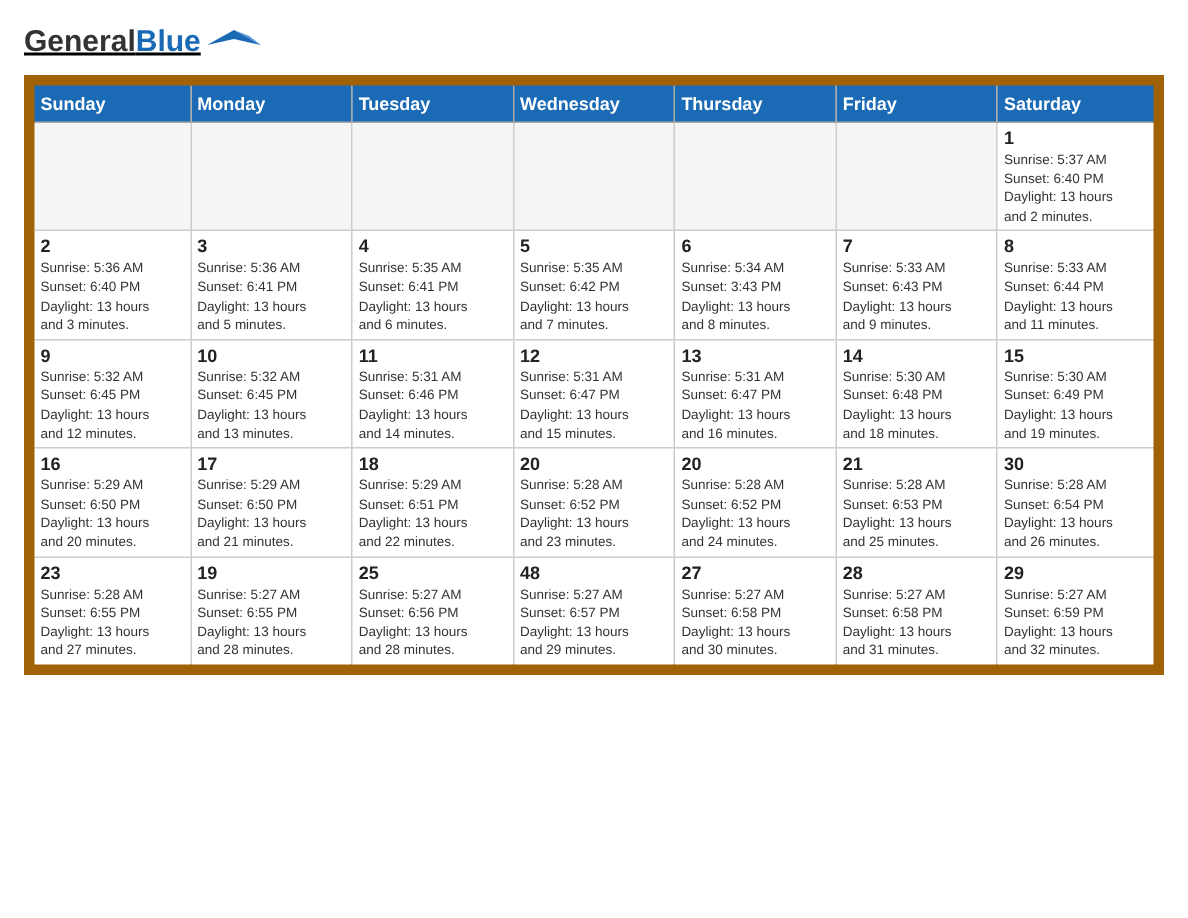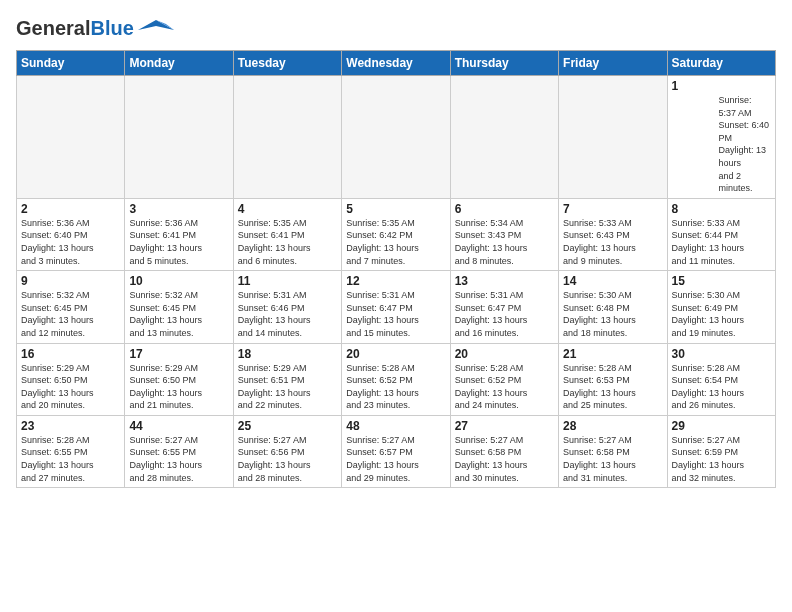--- a/index.html
+++ b/index.html
@@ -19,38 +19,39 @@
     .header {
       display: flex;
       justify-content: space-between;
       align-items: flex-start;
       margin-bottom: 10px;
     }
     .logo {
       display: flex;
       flex-direction: column;
       align-items: flex-start;
+      text-decoration: underline;
     }
     .title-area {
       text-align: right;
     }
     .month-title {
       font-size: 32px;
       font-weight: bold;
       color: #222;
       line-height: 1.1;
     }
     .subtitle {
       font-size: 14px;
       color: #444;
     }
     .calendar {
       width: 100%;
       border-collapse: collapse;
-      border: 1px solid #a16207;
+      border: 7px solid #a16207;
     }
     .calendar th {
       background: #1a6ab5;
       color: #fff;
       font-size: 12px;
       font-weight: bold;
       padding: 5px 4px;
       text-align: left;
       border: 1px solid #aaa;
     }
@@ -117,21 +118,21 @@
     <tbody id="calendar-body">
     <tr>
           <td class="empty"></td>
           <td class="empty"></td>
           <td class="empty"></td>
           <td class="empty"></td>
           <td class="empty"></td>
           <td class="empty"></td>
           <td>
             <span class="day-number">1</span>
-            <div class="day-info" style="white-space: pre-line; margin-left: 47px;">Sunrise: 5:37 AM
+            <div class="day-info" style="white-space: pre-line;">Sunrise: 5:37 AM
 Sunset: 6:40 PM
 Daylight: 13 hours
 and 2 minutes.</div>
           </td>
         </tr>
         <tr>
           <td>
             <span class="day-number">2</span>
             <div class="day-info" style="white-space: pre-line;">Sunrise: 5:36 AM
 Sunset: 6:40 PM
@@ -285,21 +286,21 @@
         </tr>
         <tr>
           <td>
             <span class="day-number">23</span>
             <div class="day-info" style="white-space: pre-line;">Sunrise: 5:28 AM
 Sunset: 6:55 PM
 Daylight: 13 hours
 and 27 minutes.</div>
           </td>
           <td>
-            <span class="day-number">44</span>
+            <span class="day-number">19</span>
             <div class="day-info" style="white-space: pre-line;">Sunrise: 5:27 AM
 Sunset: 6:55 PM
 Daylight: 13 hours
 and 28 minutes.</div>
           </td>
           <td>
             <span class="day-number">25</span>
             <div class="day-info" style="white-space: pre-line;">Sunrise: 5:27 AM
 Sunset: 6:56 PM
 Daylight: 13 hours

